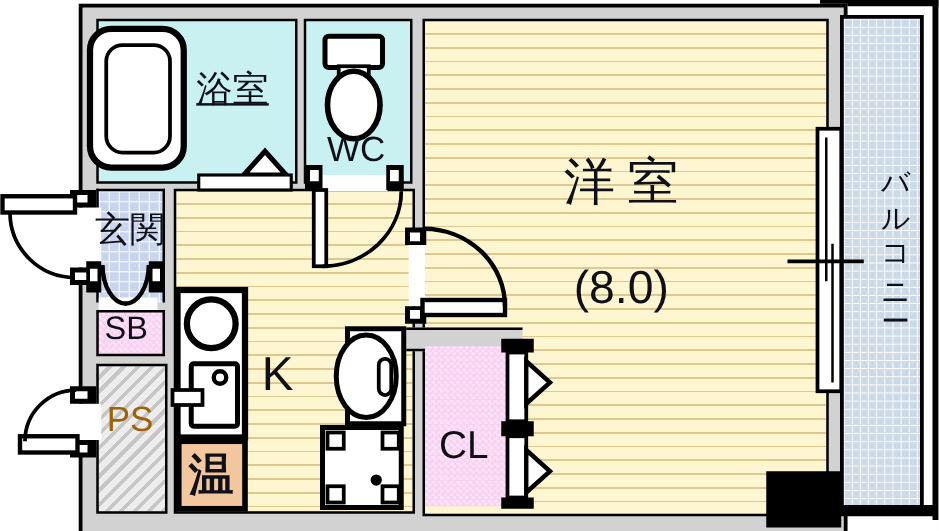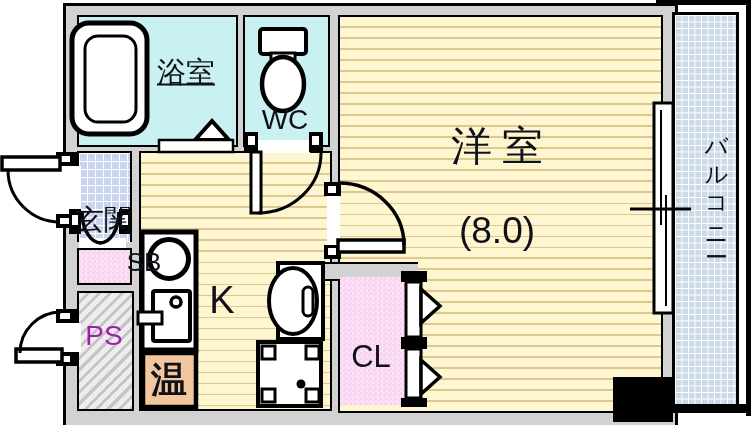--- a/index.html
+++ b/index.html
@@ -157,23 +157,23 @@
       <line x1="661" y1="110" x2="661" y2="225" stroke="#000" stroke-width="2"></line>
       <line x1="666" y1="195" x2="666" y2="306" stroke="#000" stroke-width="2"></line>
       <line x1="630" y1="209" x2="691" y2="209" stroke="#000" stroke-width="3"></line>
     </g>
 
     <rect x="613" y="377" width="60" height="45" fill="#000"></rect>
   </svg>
 
   <div class="lbl" style="left:186px;top:72px;font-size:29px;text-decoration:underline;">浴室</div>
   <div class="lbl" style="left:285px;top:120px;font-size:28px;">WC</div>
-  <div class="lbl" style="left:104px;top:184px;font-size:28px;margin-top:36px;">玄関</div>
-  <div class="lbl" style="left:101px;top:262px;font-size:26px;margin-left:43px;">SB</div>
-  <div class="lbl" style="left:104px;top:336px;font-size:28px;color:#a21caf;">PS</div>
+  <div class="lbl" style="left:104px;top:184px;font-size:28px;">玄関</div>
+  <div class="lbl" style="left:101px;top:262px;font-size:26px;">SB</div>
+  <div class="lbl" style="left:104px;top:336px;font-size:28px;color:#a16207;">PS</div>
   <div class="lbl" style="left:222px;top:300px;font-size:38px;">K</div>
   <div class="lbl" style="left:169px;top:380px;font-size:36px;font-weight:700;">温</div>
   <div class="lbl" style="left:371px;top:340px;font-size:31px;margin-top:16px;">CL</div>
   <div class="lbl" style="left:497px;top:146px;font-size:41px;letter-spacing:10px;padding-left:10px;">洋室</div>
   <div class="lbl" style="left:497px;top:230px;font-size:37px;">(8.0)</div>
   <div class="vlbl" style="left:698px;top:120px;width:30px;height:215px;font-size:23px;letter-spacing:5px;">バルコニー</div>
 
 </div>
 
 </body></html>

